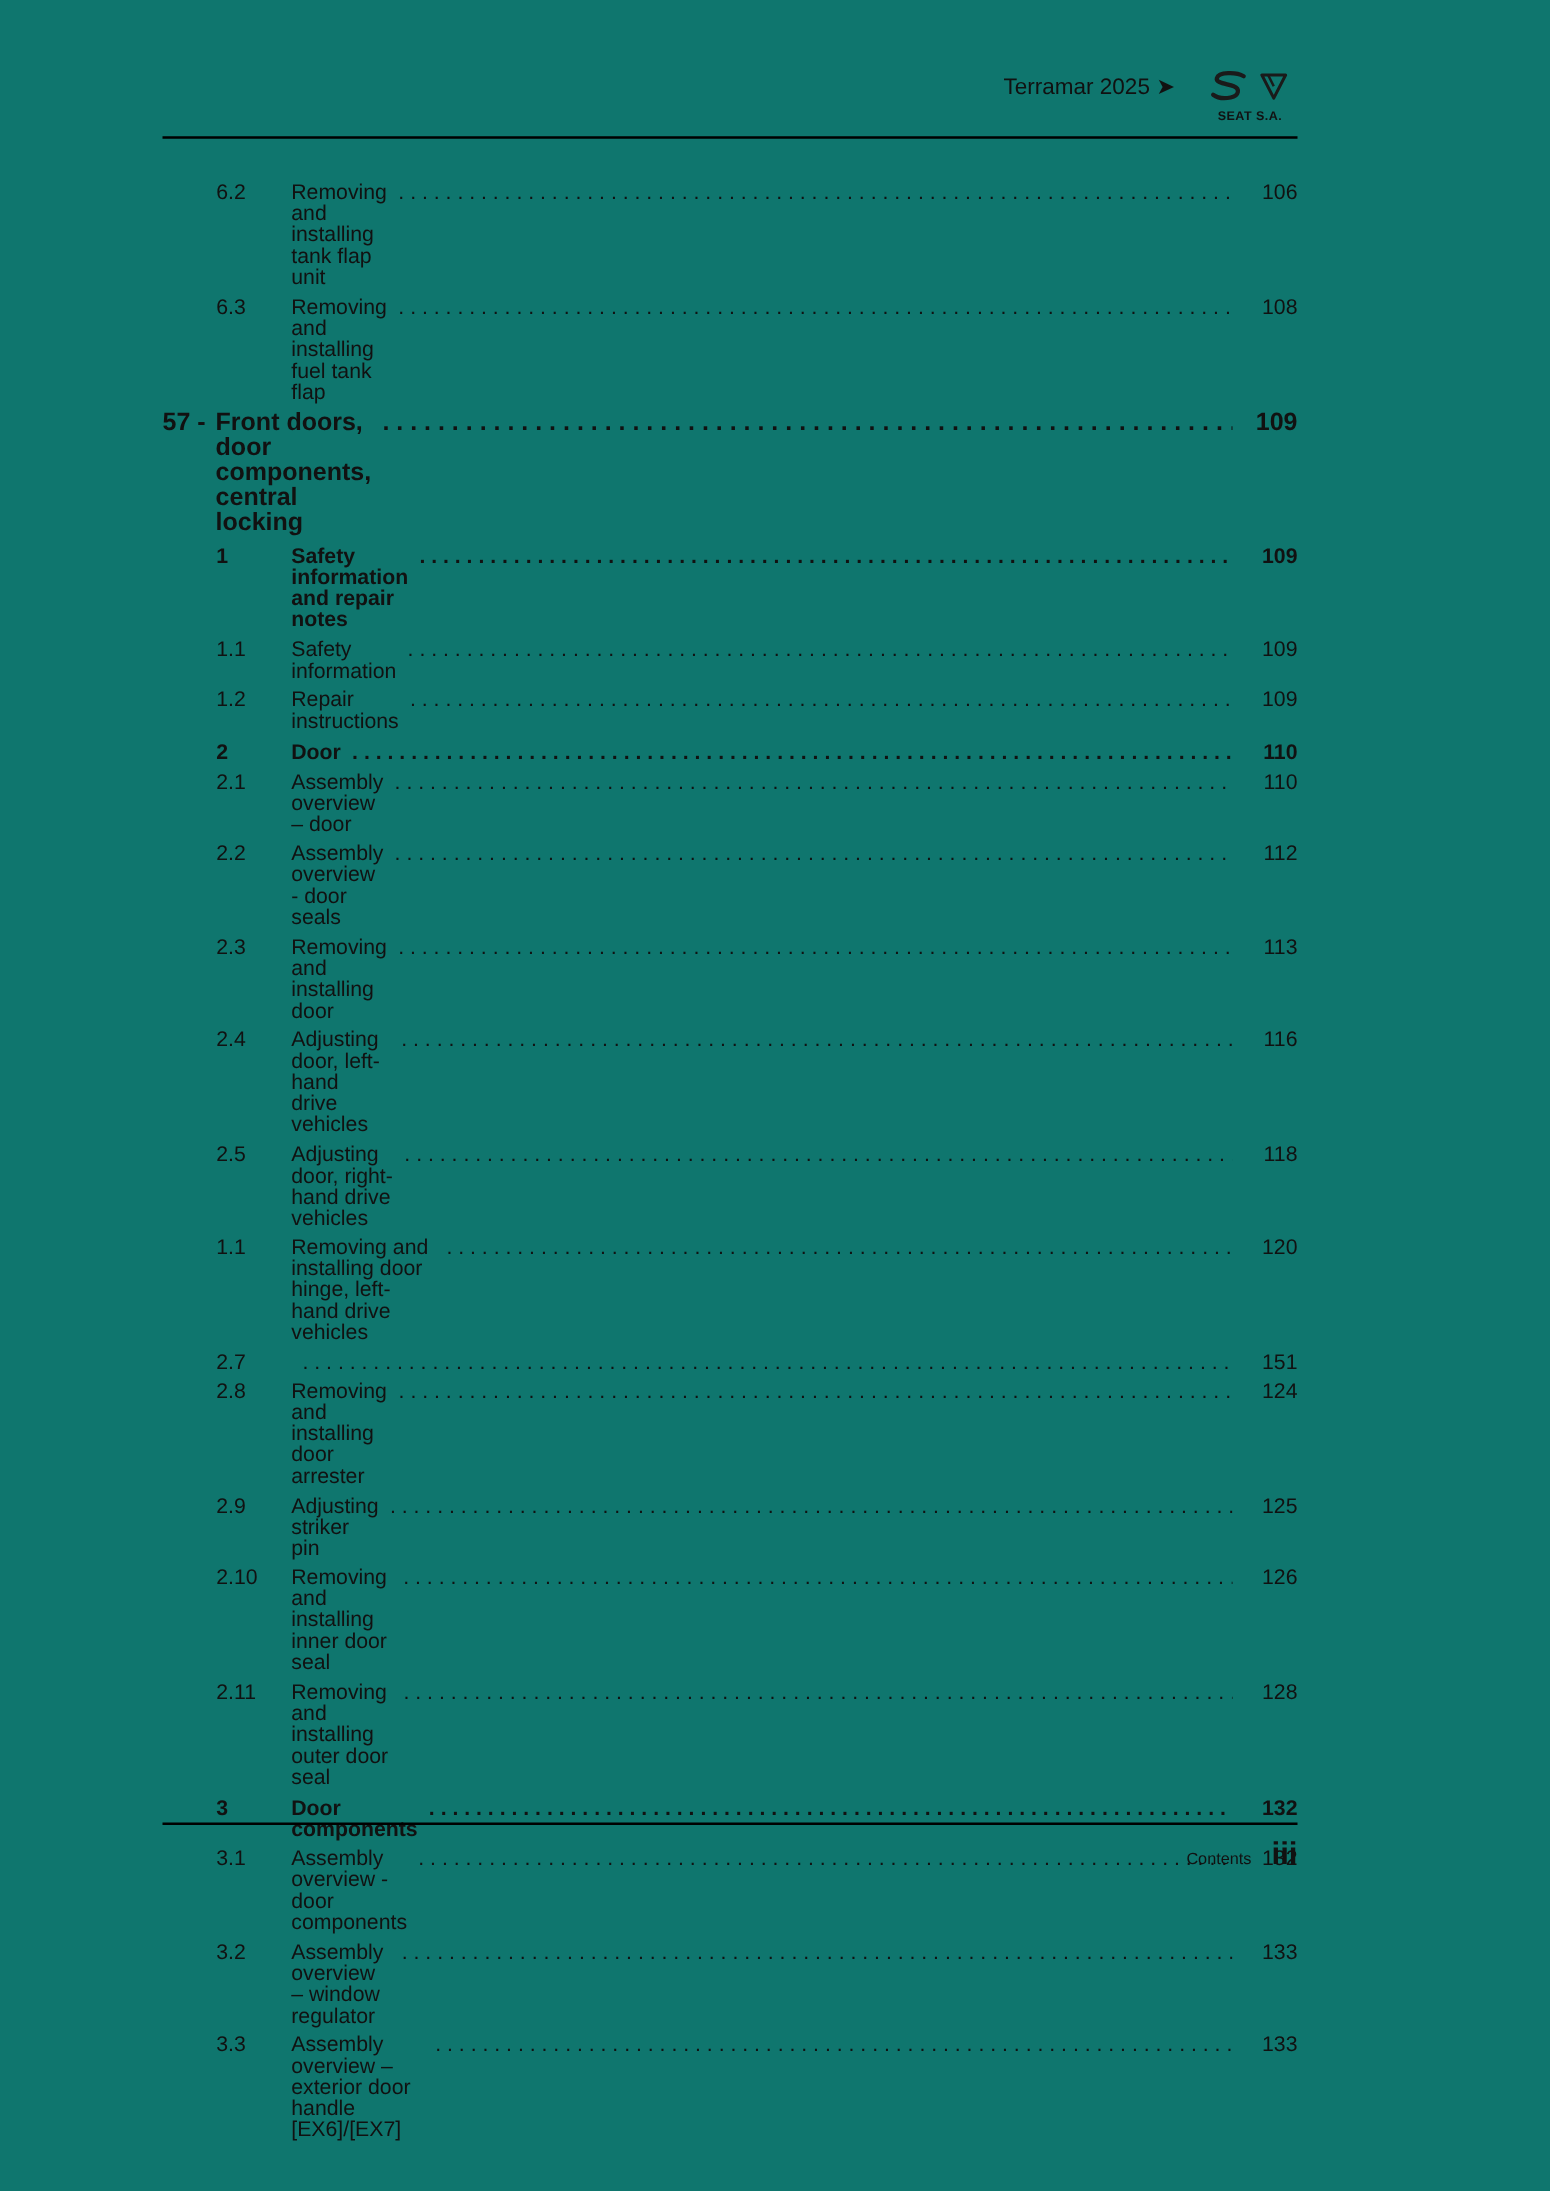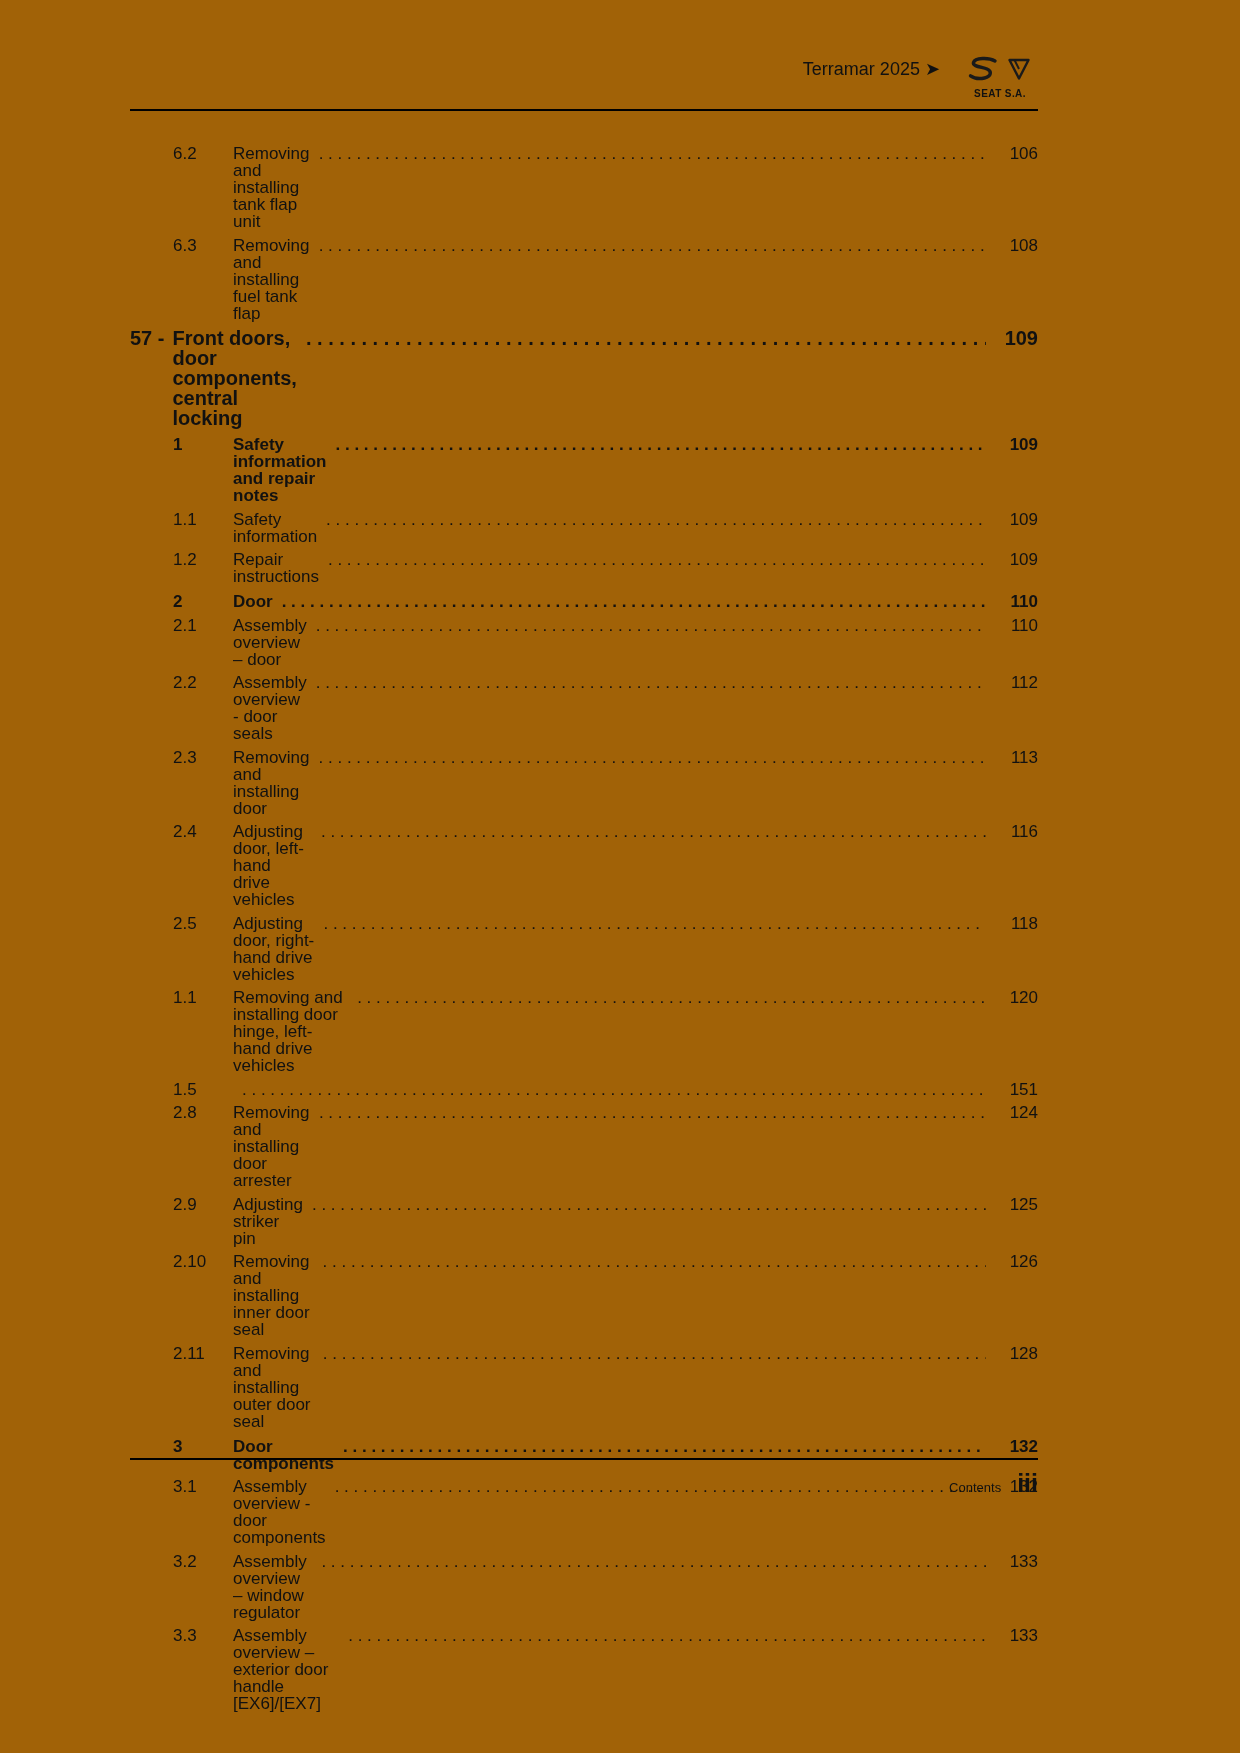--- a/index.html
+++ b/index.html
@@ -3,21 +3,21 @@
 <meta charset="utf-8">
 <style>
   * { margin: 0; padding: 0; box-sizing: border-box; }
   html, body { background: #ffffff; }
   body {
     width: 1240px; height: 1753px;
     position: relative;
     color: #111;
     font-family: "Liberation Sans", sans-serif;
   }
-  .page { position: absolute; inset: 0; background: #a16207; }
+  .page { position: absolute; inset: 0; background: #0f766e; }
   .content { position: absolute; left: 130px; right: 202px; top: 0; }
 
   
   .header-row {
     padding-top: 56px;
     display: flex;
     justify-content: flex-end;
     align-items: flex-start;
     gap: 22px;
   }
@@ -181,21 +181,21 @@
             <span class="dots">. . . . . . . . . . . . . . . . . . . . . . . . . . . . . . . . . . . . . . . . . . . . . . . . . . . . . . . . . . . . . . . . . . . . . . . . . . . . . . . . . . . . . . . . . . . . . . . . . . . . . . . . . . . . . . . . . . . . . . . . . . . . . . . . . . . . . . . . . . . . . . . . . . . . . . . . . . . . . . . . . . . . . . . . . . . . . . . . . . . . . . . . . . . . . . . . . . . . . . . . . . . . . . . . . . . . . . . . . . . . . . . . . . . . . . . . . . . . . . . . . . . . . . . . . . . . . . . . . . . . </span>
             <span class="pgnum">118</span>
           </div>
           <div class="row entry">
             <span class="num">1.1</span>
             <span class="title">Removing and installing door hinge, left-hand drive vehicles</span>
             <span class="dots">. . . . . . . . . . . . . . . . . . . . . . . . . . . . . . . . . . . . . . . . . . . . . . . . . . . . . . . . . . . . . . . . . . . . . . . . . . . . . . . . . . . . . . . . . . . . . . . . . . . . . . . . . . . . . . . . . . . . . . . . . . . . . . . . . . . . . . . . . . . . . . . . . . . . . . . . . . . . . . . . . . . . . . . . . . . . . . . . . . . . . . . . . . . . . . . . . . . . . . . . . . . . . . . . . . . . . . . . . . . . . . . . . . . . . . . . . . . . . . . . . . . . . . . . . . . . . . . . . . . . </span>
             <span class="pgnum">120</span>
           </div>
           <div class="row entry">
-            <span class="num">1.5</span>
+            <span class="num">2.7</span>
             <span class="dots">. . . . . . . . . . . . . . . . . . . . . . . . . . . . . . . . . . . . . . . . . . . . . . . . . . . . . . . . . . . . . . . . . . . . . . . . . . . . . . . . . . . . . . . . . . . . . . . . . . . . . . . . . . . . . . . . . . . . . . . . . . . . . . . . . . . . . . . . . . . . . . . . . . . . . . . . . . . . . . . . . . . . . . . . . . . . . . . . . . . . . . . . . . . . . . . . . . . . . . . . . . . . . . . . . . . . . . . . . . . . . . . . . . . . . . . . . . . . . . . . . . . . . . . . . . . . . . . . . . . . </span>
             <span class="pgnum">151</span>
           </div>
           <div class="row entry">
             <span class="num">2.8</span>
             <span class="title">Removing and installing door arrester</span>
             <span class="dots">. . . . . . . . . . . . . . . . . . . . . . . . . . . . . . . . . . . . . . . . . . . . . . . . . . . . . . . . . . . . . . . . . . . . . . . . . . . . . . . . . . . . . . . . . . . . . . . . . . . . . . . . . . . . . . . . . . . . . . . . . . . . . . . . . . . . . . . . . . . . . . . . . . . . . . . . . . . . . . . . . . . . . . . . . . . . . . . . . . . . . . . . . . . . . . . . . . . . . . . . . . . . . . . . . . . . . . . . . . . . . . . . . . . . . . . . . . . . . . . . . . . . . . . . . . . . . . . . . . . . </span>
             <span class="pgnum">124</span>
           </div>
           <div class="row entry">

